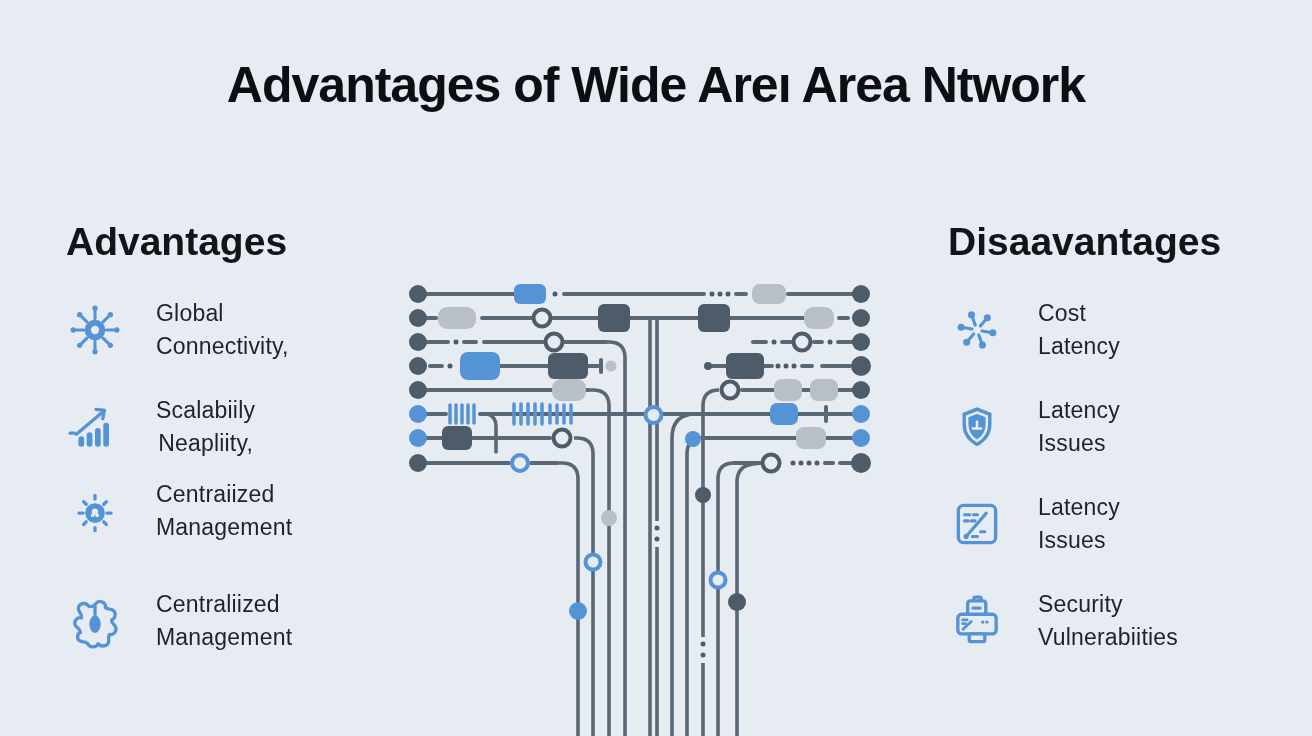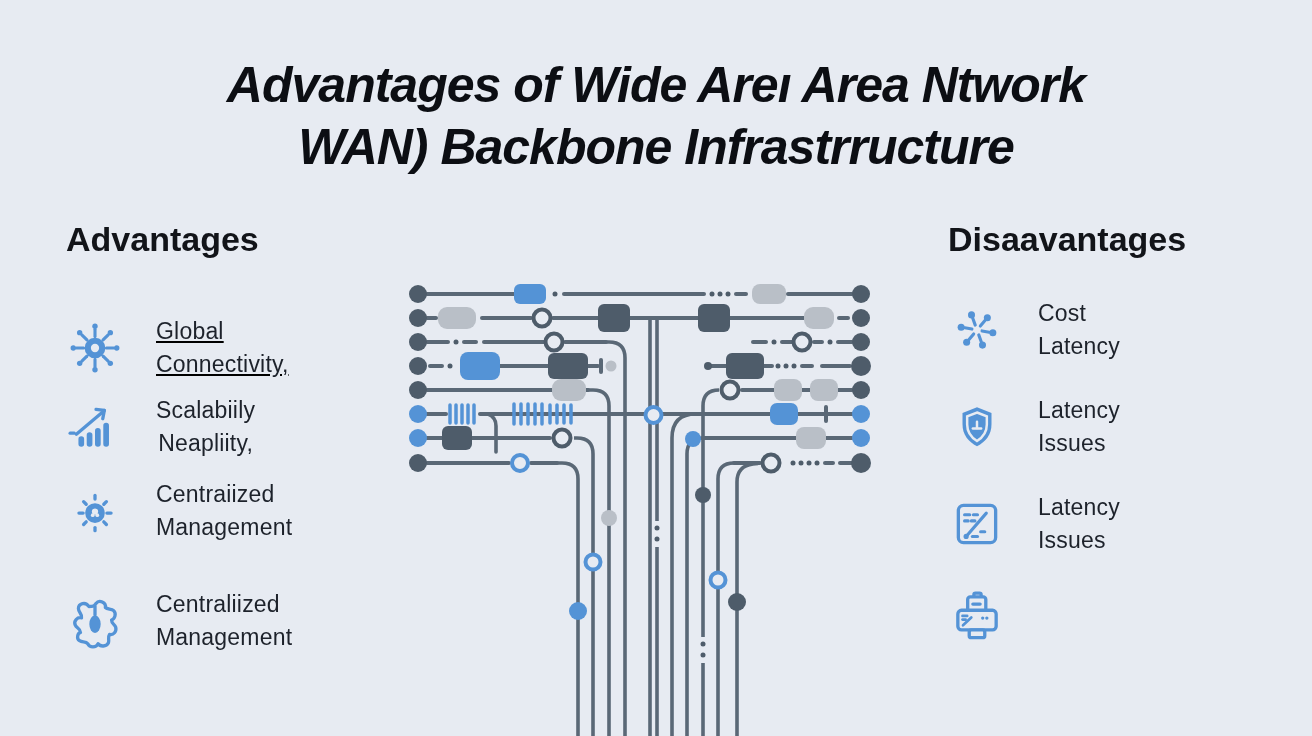--- a/index.html
+++ b/index.html
@@ -9,31 +9,31 @@
     --node-dark:#4e5c6a;
     --accent-blue:#5493d6;
     --chip-gray:#b9bfc7;
   }
   *{margin:0;padding:0;box-sizing:border-box;}
   html,body{width:1312px;height:736px;}
   body{font-family:"Liberation Sans",sans-serif;background:var(--background);}
   .page{position:relative;width:1312px;height:736px;background:var(--background);overflow:hidden;}
 
   .title-block{position:absolute;top:54px;left:0;width:100%;text-align:center;
-    font-weight:700;font-size:50px;line-height:1.24;color:#0c0e13;letter-spacing:-1px;font-style:italic;}
-
-  .col-heading{position:absolute;top:220px;font-size:34px;font-weight:700;color:#121419;letter-spacing:0;}
+    font-weight:700;font-size:50px;line-height:1.24;color:#0c0e13;letter-spacing:-1px;}
+
+  .col-heading{position:absolute;top:220px;font-size:39px;font-weight:700;color:#121419;letter-spacing:0;}
   .heading-adv{left:66px;}
   .heading-dis{left:948px;}
 
   .item{position:absolute;display:flex;align-items:center;gap:32px;}
   .item .icon-box{width:58px;height:58px;flex:0 0 auto;display:block;}
   .item-text{font-size:23px;line-height:1.42;color:#1d222b;letter-spacing:0.2px;}
 
-  .pos-a1{left:66px;top:315px;text-decoration:underline;}
+  .pos-a1{left:66px;top:297px;}
   .pos-a2{left:66px;top:394px;text-align:center;}
   .pos-a3{left:66px;top:478px;}
   .pos-a4{left:66px;top:588px;}
   .pos-d1{left:948px;top:297px;}
   .pos-d2{left:948px;top:394px;}
   .pos-d3{left:948px;top:491px;}
   .pos-d4{left:948px;top:588px;}
 
   .diagram{position:absolute;left:402px;top:278px;}
 
@@ -56,21 +56,20 @@
   .ic-bg{fill:var(--background);}
   .ic-bgs{stroke:var(--background);stroke-width:2.4;fill:none;stroke-linecap:round;}
 </style>
 </head>
 <body>
 
 <div class="page">
 
   <div class="title-block">
     <div>Advantages of Wide Areı Area Ntwork</div>
-    <div>WAN) Backbone Infrastrructure</div>
   </div>
 
   <div class="col-heading heading-adv">Advantages</div>
   <div class="col-heading heading-dis">Disaavantages</div>
 
   <div class="item pos-a1">
     <span class="icon-box">
       <svg width="58" height="58" viewBox="0 0 56 56">
         <g class="cb" style="stroke-width:3">
           <path d="M39 28 H46"></path>
@@ -230,20 +229,24 @@
         <g class="ic-s" style="stroke-width:2.6">
           <path d="M14 27 H18.5"></path>
             <path d="M14 30.5 H17"></path>
           <path d="M14.5 36 L22.5 28.5"></path>
         </g>
         <circle class="ic-f" cx="33.5" cy="29" r="1.6"></circle>
           <circle class="ic-f" cx="37.5" cy="29" r="1.6"></circle>
         <rect class="ic-s" x="20.5" y="40.5" width="15" height="7.5" rx="2" style="fill:var(--background)"></rect>
       </svg>
     </span>
+    <div class="item-text">
+      <div>Security</div>
+      <div>Vulnerabiities</div>
+    </div>
   </div>
 
   <svg class="diagram" width="470" height="458" viewBox="0 0 470 458">
 
     <path class="lv" d="M150 185 H160 Q176 185 176 201 V458"></path>
     <path class="lv" d="M172 160 H175 Q191 160 191 176 V458"></path>
     <path class="lv" d="M184 112 H191 Q207 112 207 128 V458"></path>
     <path class="lv" d="M198 64 H207 Q223 64 223 80 V458"></path>
     <path class="lv" d="M248 40 V458"></path>
     <path class="lv" d="M255 40 V458"></path>

